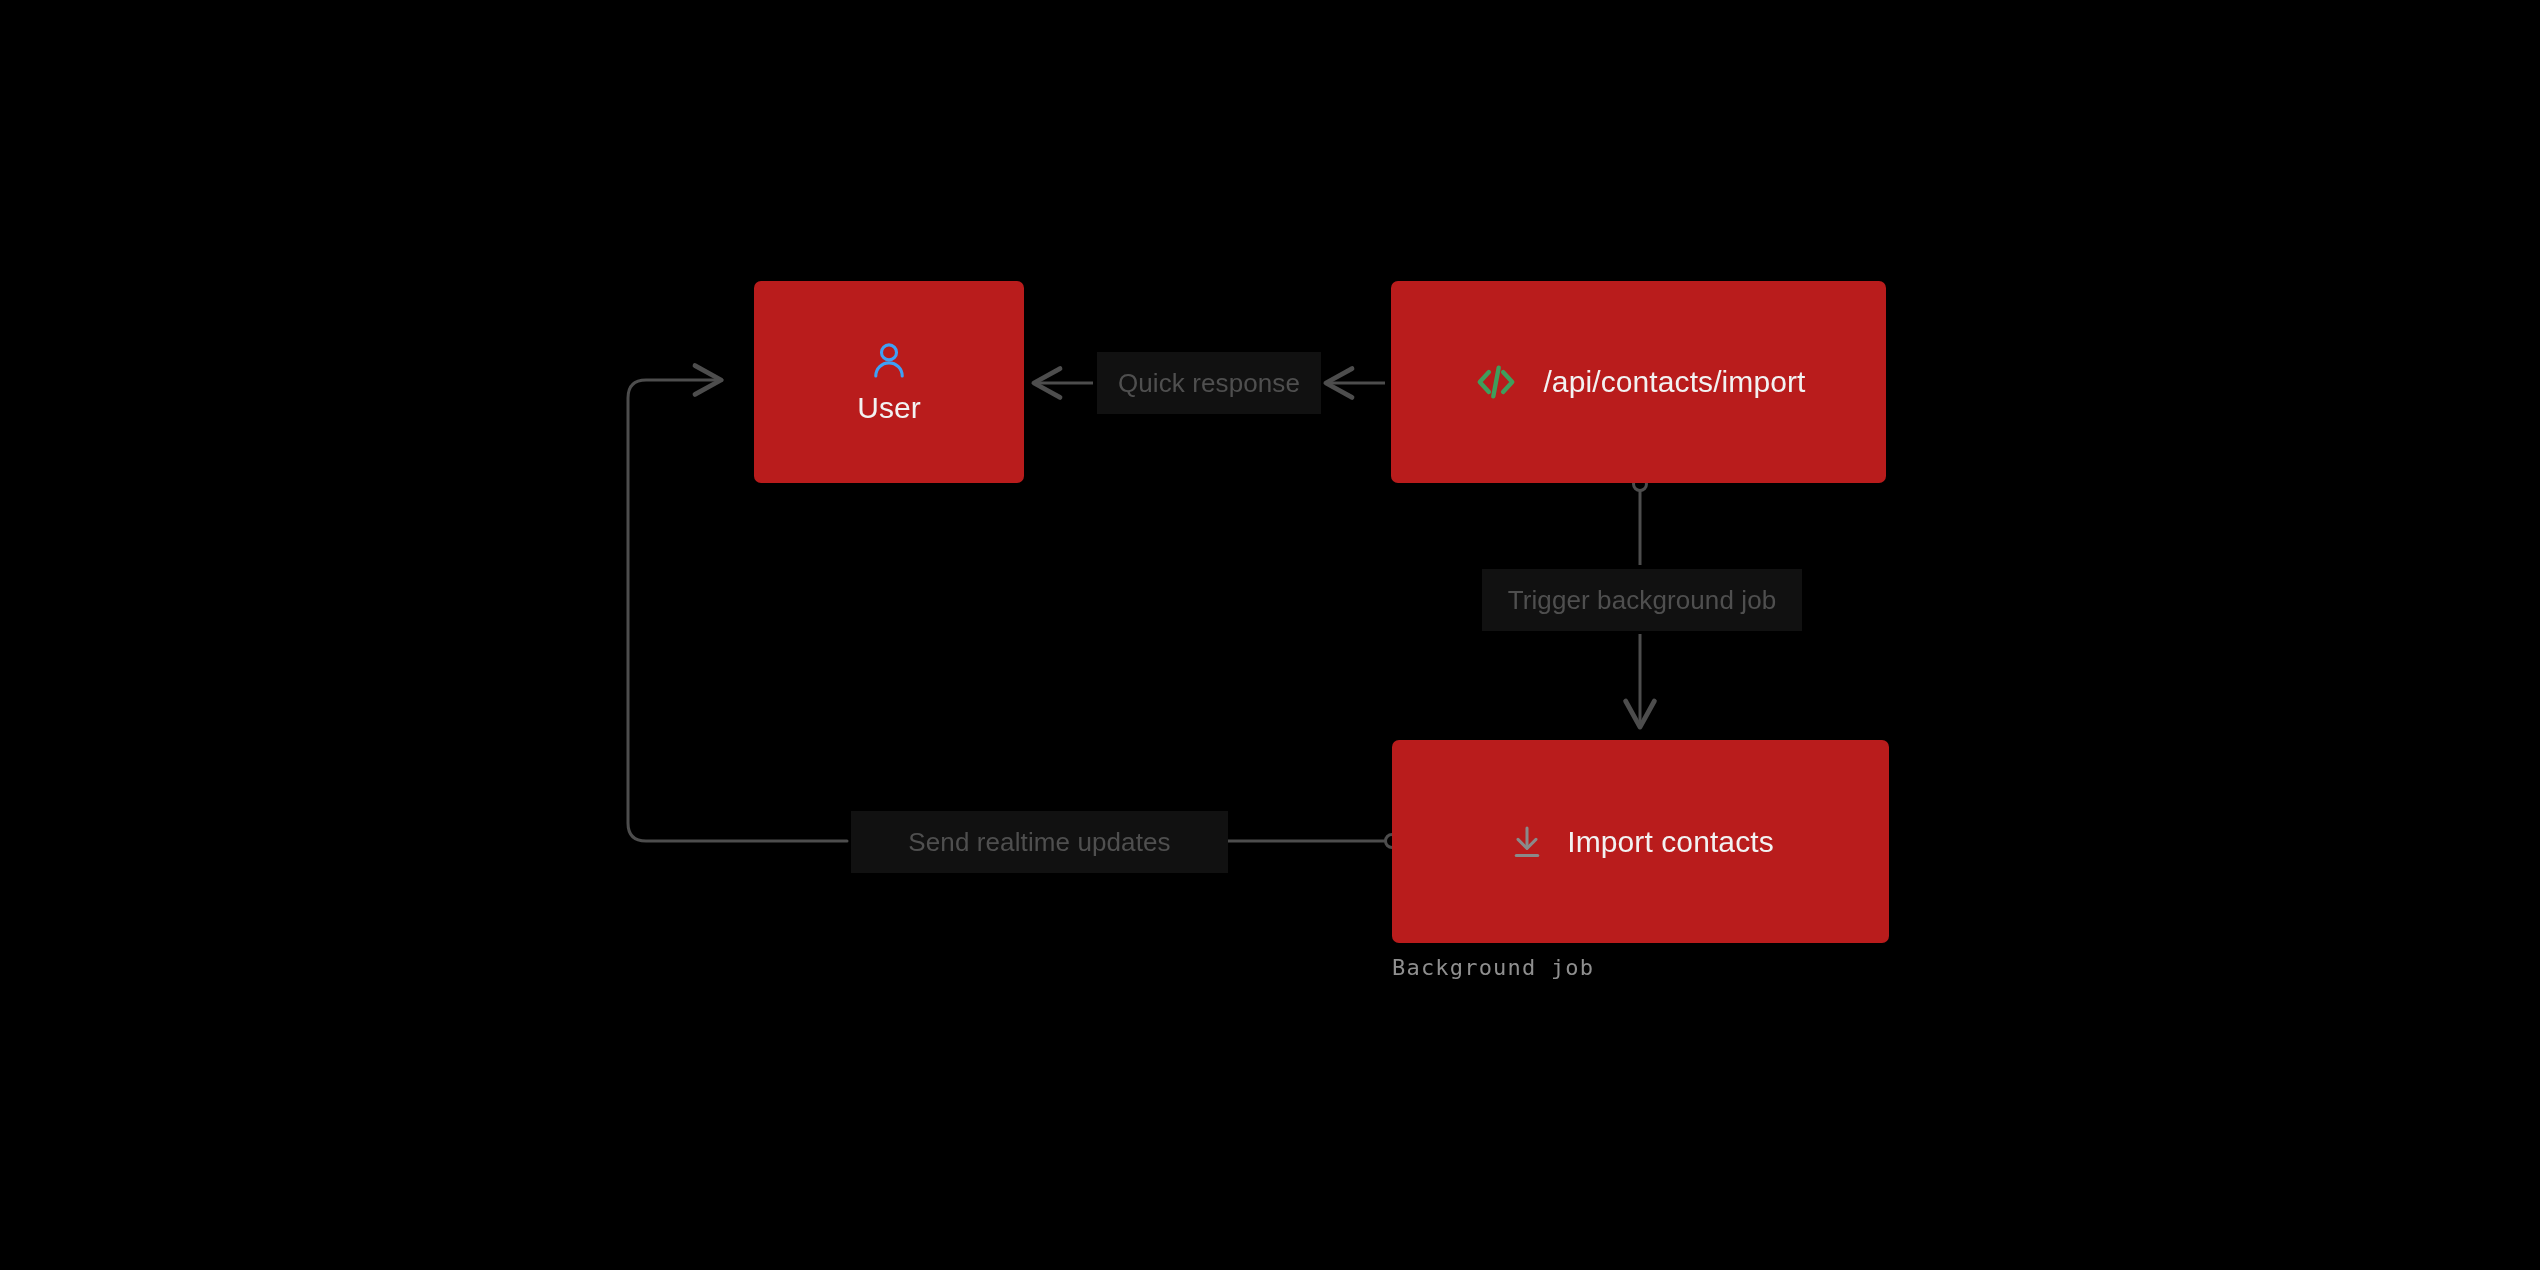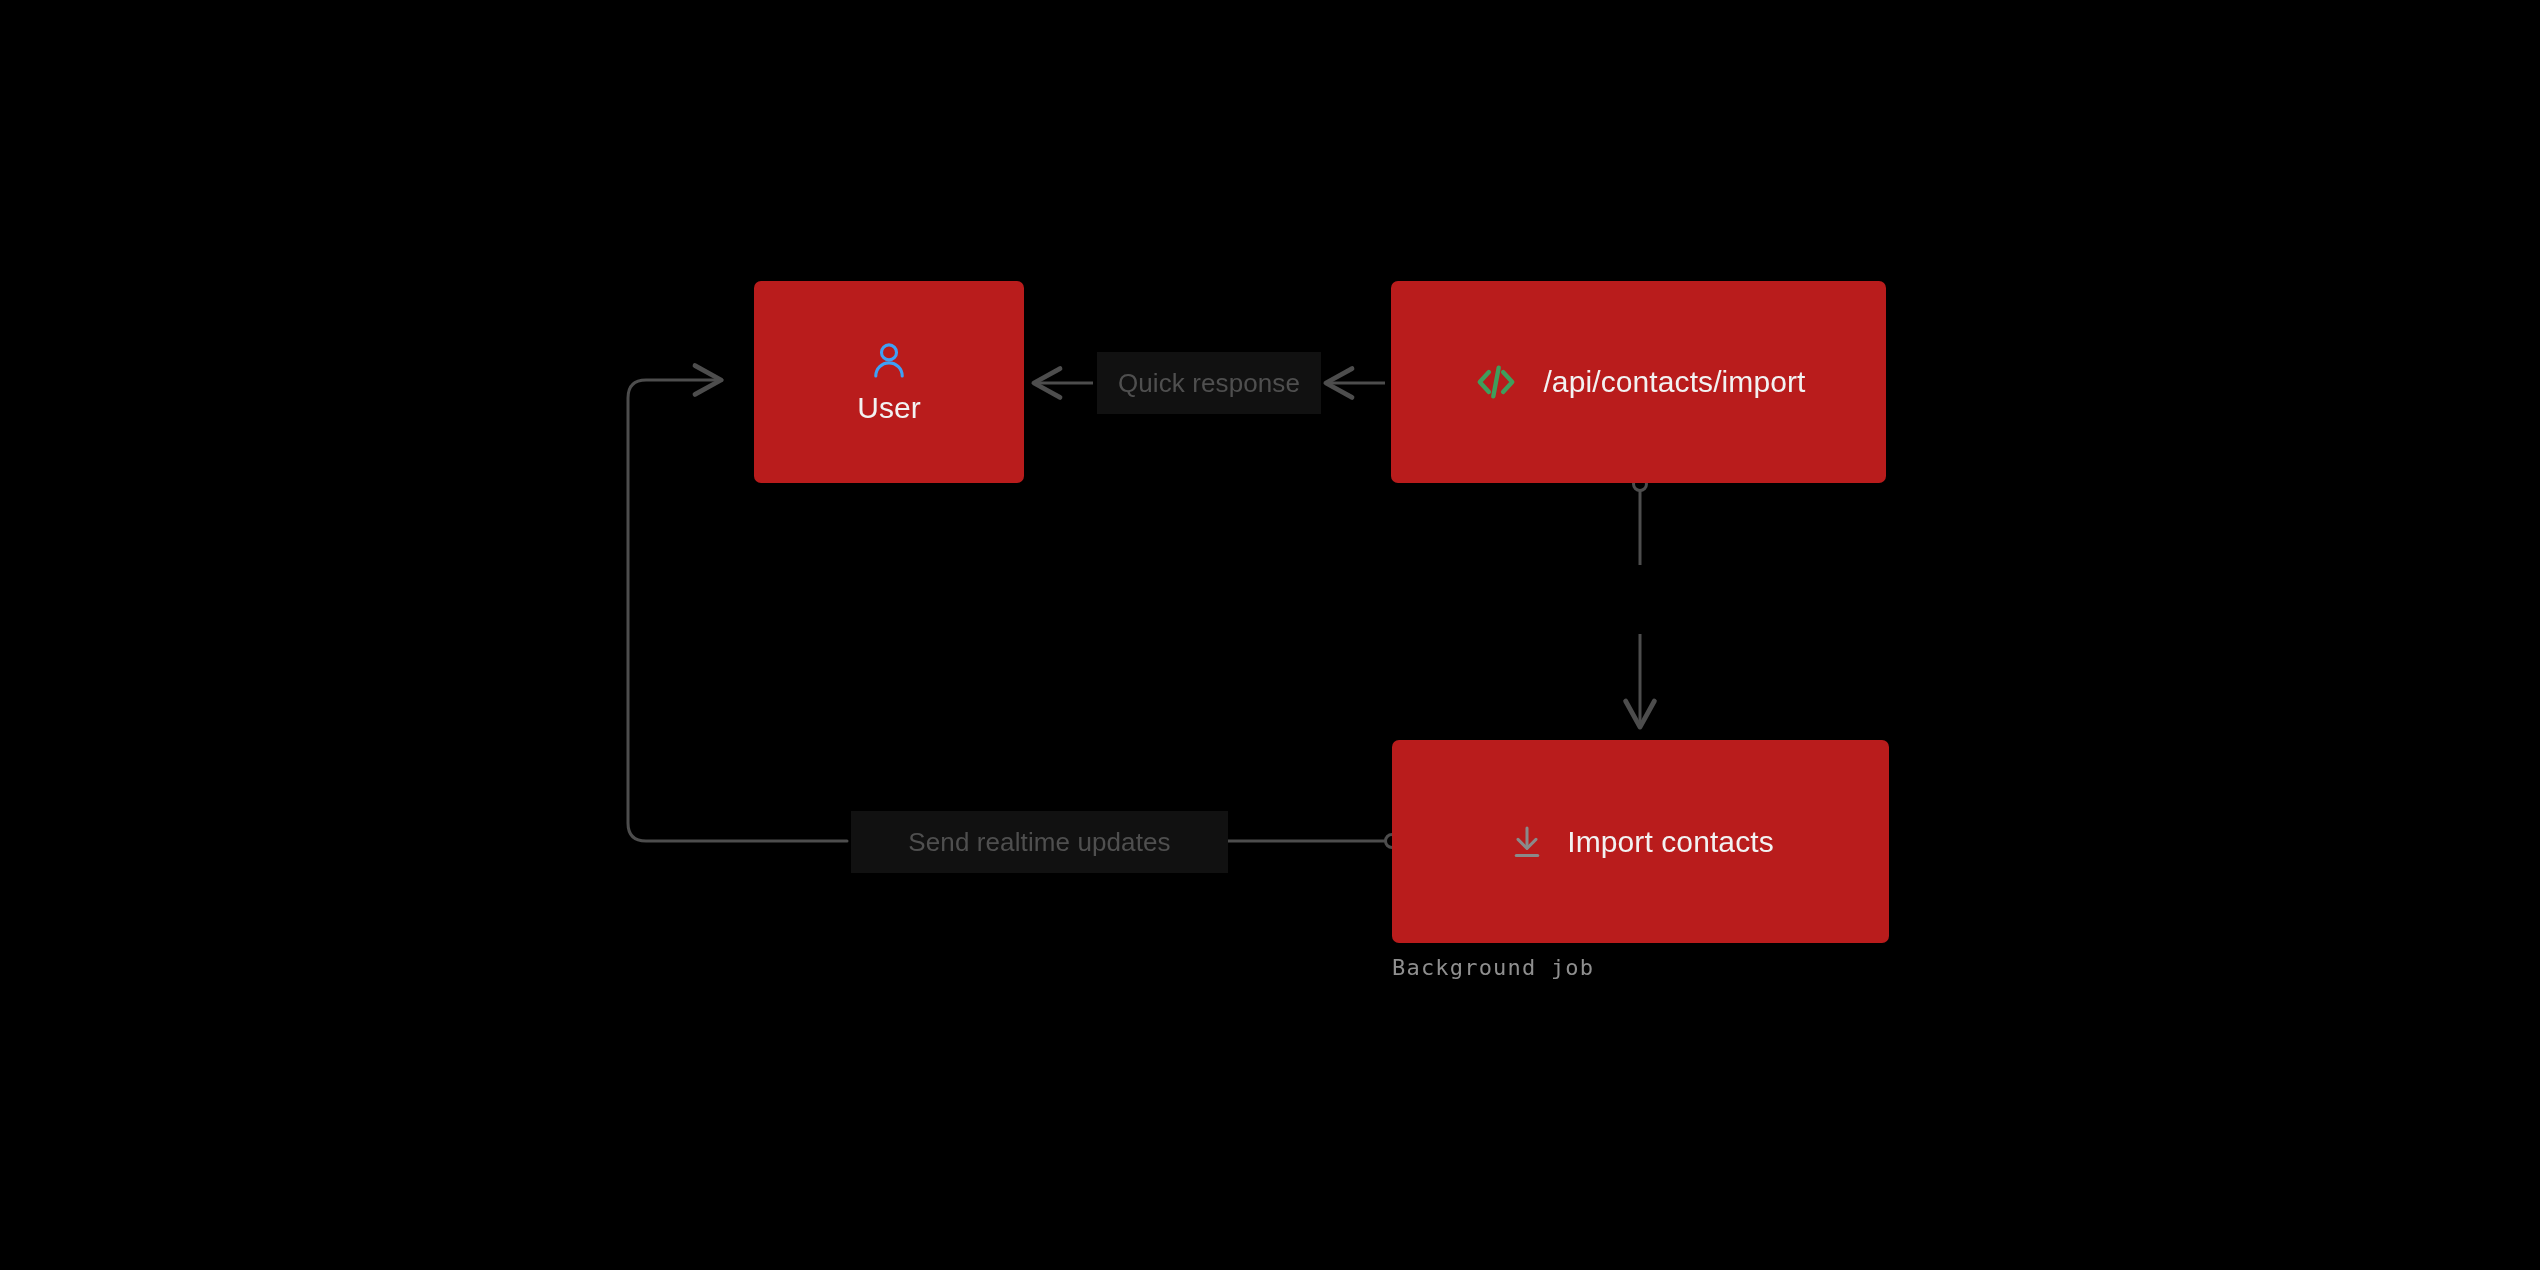--- a/index.html
+++ b/index.html
@@ -197,16 +197,17 @@
         <path d="M5.6 20.1 L18.4 20.1" stroke="#8a8a8a" stroke-width="1.9" stroke-linecap="round"></path>
       </svg>
     </span>
     <span class="node-label">Import contacts</span>
   </div>
 
   <div class="node-caption">Background job</div>
 
   <div class="edge-label lbl-quick">Quick response</div>
 
+  <div class="edge-label lbl-trigger">Trigger background job</div>
 
   <div class="edge-label lbl-realtime">Send realtime updates</div>
 
 </div>
 
 </body></html>

